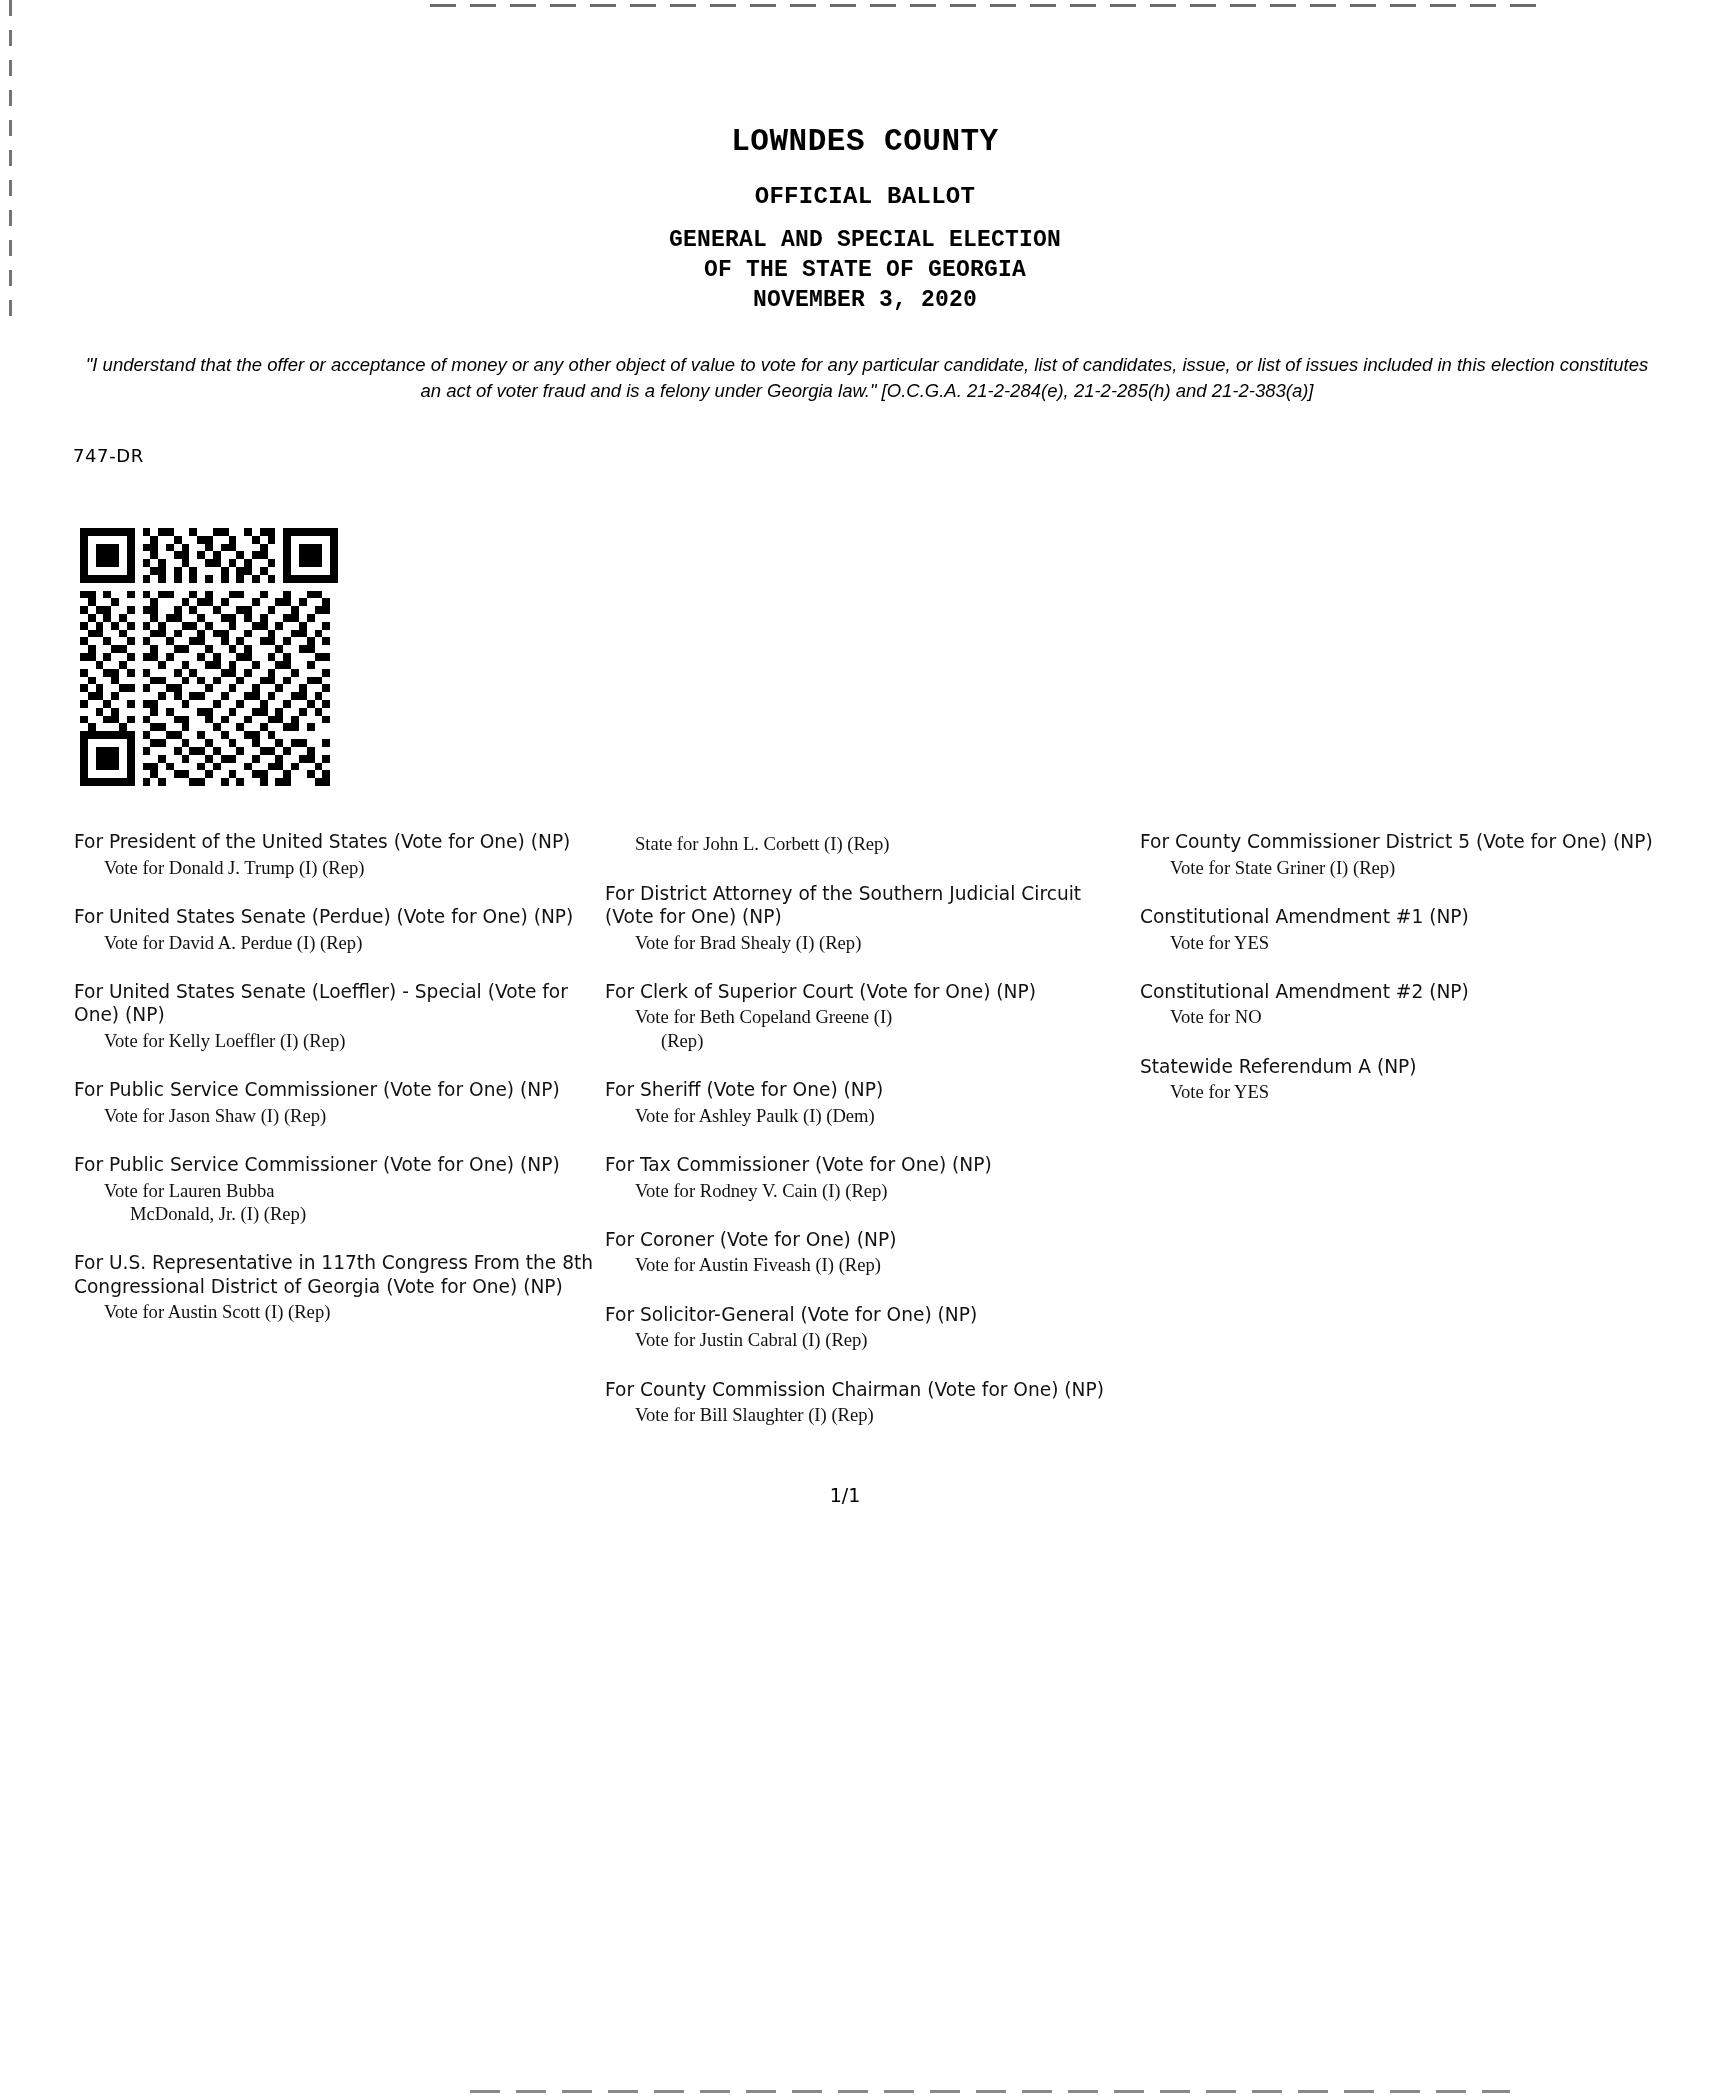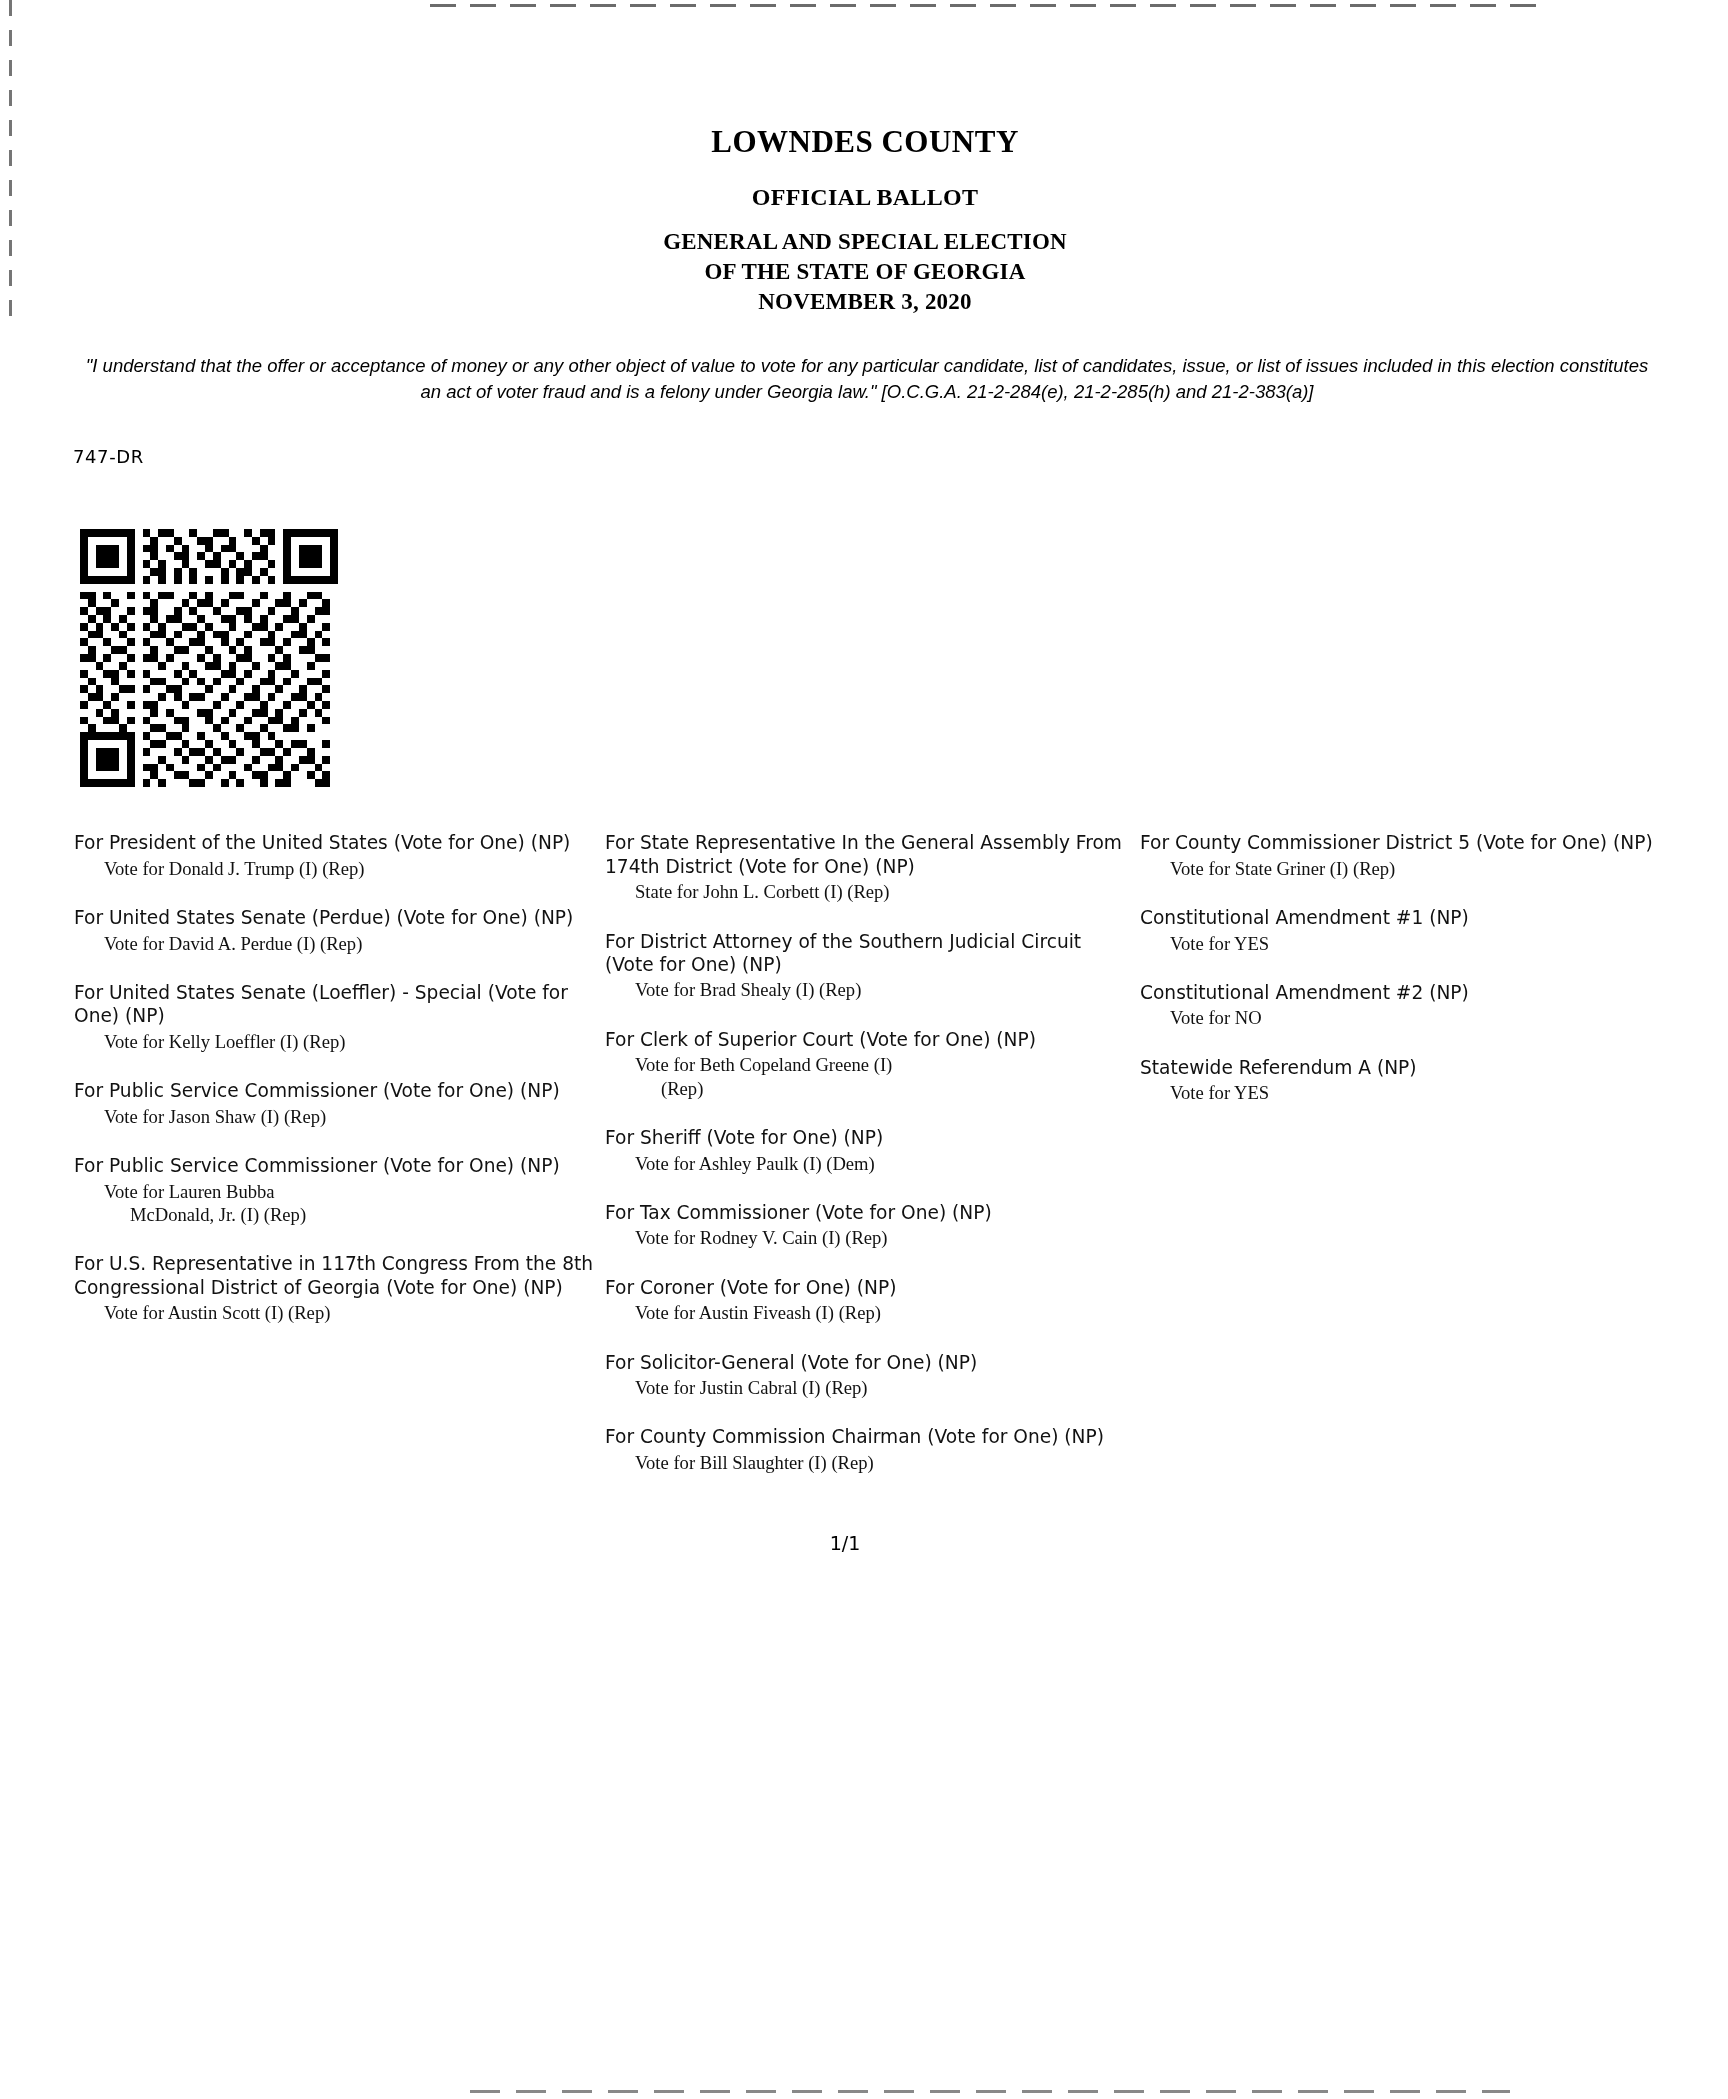--- a/index.html
+++ b/index.html
@@ -50,21 +50,21 @@
     opacity: .7;
   }
   .content {
     position: absolute;
     left: 60px;
     top: 0;
     width: 1610px;
   }
   .title-block {
     text-align: center;
-    font-family: Liberation Serif, serif;
+    font-family: Liberation Mono, monospace;
     font-weight: bold;
   }
   .t-county {
     font-size: 31px;
     letter-spacing: .5px;
     margin-top: 124px;
   }
   .t-official {
     font-size: 24px;
     margin-top: 24px;
@@ -515,21 +515,20 @@
           </div>
         </div>
         <div class="contest">
           <div class="contest-title">For U.S. Representative in 117th Congress From the 8th Congressional District of Georgia (Vote for One) (NP)</div>
           <div class="choice">Vote for Austin Scott (I) (Rep)</div>
         </div>
       </div>
 
       <div class="col col2">
         <div class="contest">
-          <div class="contest-title">For State Representative In the General Assembly From 174th District (Vote for One) (NP)</div>
           <div class="choice">State for John L. Corbett (I) (Rep)</div>
         </div>
         <div class="contest">
           <div class="contest-title">For District Attorney of the Southern Judicial Circuit  (Vote for One) (NP)</div>
           <div class="choice">Vote for Brad Shealy (I) (Rep)</div>
         </div>
         <div class="contest">
           <div class="contest-title">For Clerk of Superior Court  (Vote for One) (NP)</div>
           <div class="choice">
             <span>Vote for Beth Copeland Greene (I)</span>

